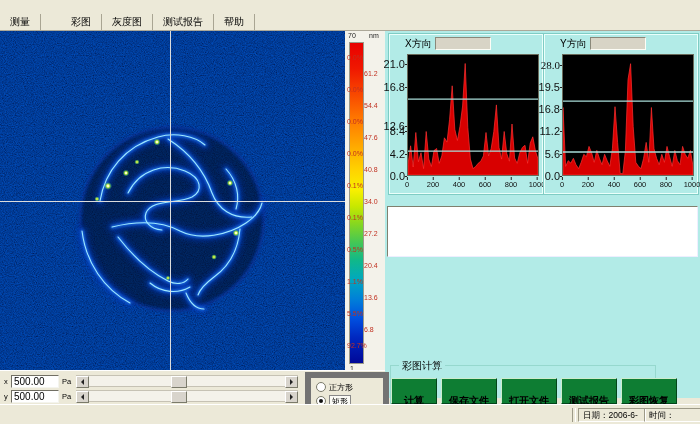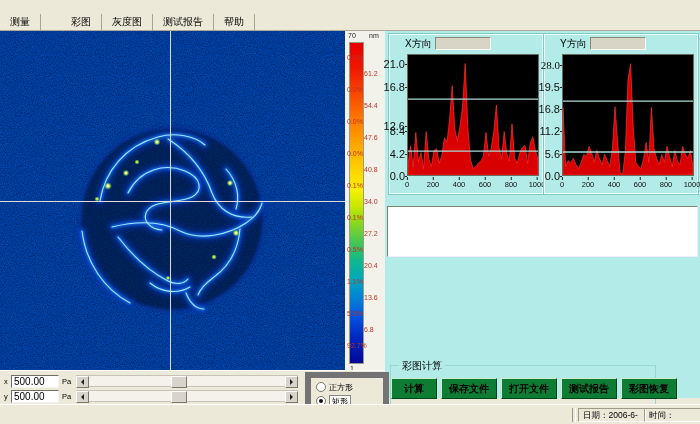--- a/index.html
+++ b/index.html
@@ -49,21 +49,21 @@
   .xlab{position:absolute;top:2px;font-size:7.5px;color:#111;transform:translateX(-50%);}
   .xlab::before{content:"";position:absolute;left:50%;top:-3px;width:1px;height:3px;background:#222;}
 
   .listbox{position:absolute;left:2px;top:175px;width:309px;height:49px;background:#fff;
     border:1px solid;border-color:#80806e #eef #eef #80806e;}
 
   .groupbox{position:absolute;left:5px;top:334px;width:264px;height:38px;border:1px solid #96d8ce;}
   .grouplabel{position:absolute;left:8px;top:-7px;background:#b2ebe7;padding:0 3px;font-size:10px;color:#000;}
   .btnrow{position:absolute;left:6px;top:347px;display:flex;gap:4px;}
   .gbtn{min-width:46px;height:21px;background:#0e7d33;color:#000;font-weight:bold;font-size:10px;
-    border:1px solid;border-color:#cdeccd #03461a #03461a #cdeccd;padding:0 7px;line-height:19px;text-align:center;
+    border:1px solid;border-color:#cdeccd #03461a #03461a #cdeccd;padding:12px 7px;line-height:19px;text-align:center;
     font-family:"Liberation Sans","DejaVu Sans",sans-serif;}
 
   
   .controls{position:absolute;left:0;top:370px;width:385px;height:34px;background:#ece9d8;border-top:1px solid #fff;}
   .ctl-row{position:absolute;left:0;width:385px;height:13px;font-size:7.5px;color:#000;}
   .ctl-row.r0{top:4px;} .ctl-row.r1{top:19px;}
   .axis-lab{position:absolute;left:4px;top:2px;}
   .xpedit{position:absolute;left:11px;top:0;width:42px;height:11px;background:#fff;
     border:1px solid;border-color:#716f64 #f4f4ee #f4f4ee #716f64;font-size:10px;padding:0 2px;color:#000;
     font-family:"Liberation Sans","DejaVu Sans",sans-serif;}

